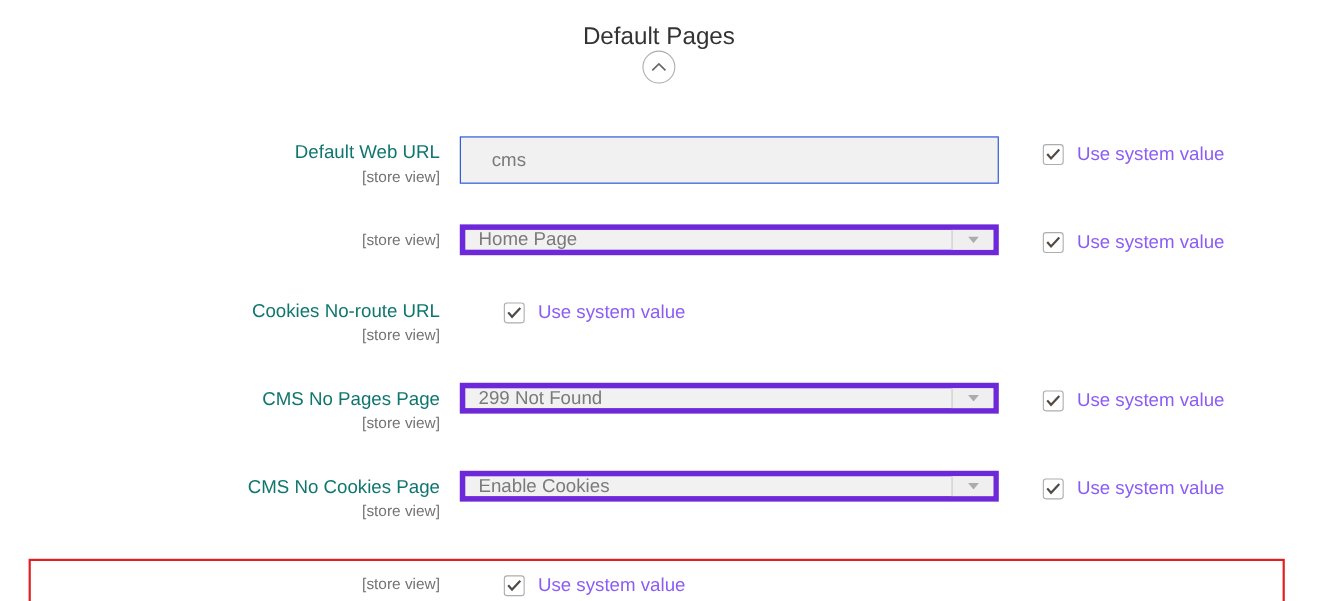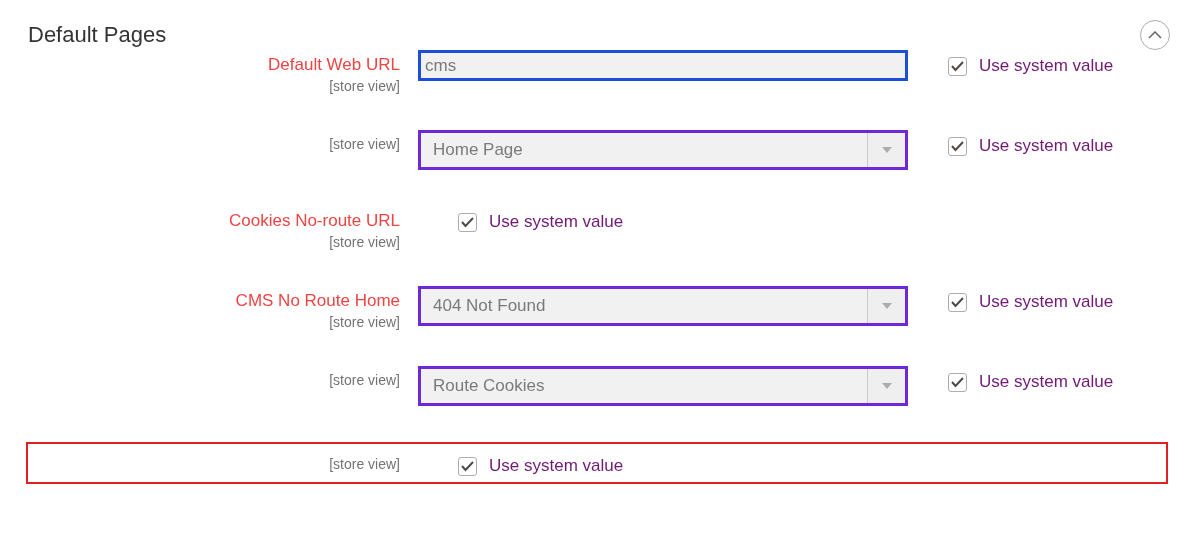--- a/index.html
+++ b/index.html
@@ -14,20 +14,22 @@
   .page {
     width: 1200px;
     min-height: 546px;
     position: relative;
     padding: 20px 30px 30px 28px;
   }
   .section-header {
     display: flex;
     align-items: center;
     justify-content: space-between;
+    margin-bottom: 48px;
+    flex-direction: column;
   }
   .section-title {
     font-size: 22px;
     color: #333333;
     font-weight: 400;
   }
   .collapse-btn {
     width: 30px;
     height: 30px;
     border: 1px solid #adadad;
@@ -57,52 +59,52 @@
   }
   .label-col {
     width: 390px;
     flex: 0 0 390px;
     text-align: right;
     padding-right: 18px;
     padding-top: 4px;
   }
   .field-label {
     font-size: 17px;
-    color: #ef4444;
+    color: #0f766e;
     line-height: 1.3;
   }
   .field-scope {
     font-size: 14px;
     color: #737373;
     margin-top: 2px;
   }
   .control-col {
     width: 490px;
     flex: 0 0 490px;
   }
   .sysval-col {
     flex: 1;
     padding-left: 40px;
     padding-top: 6px;
   }
 
   .text-input {
     width: 100%;
-    height: 31px;
-    border: 3px solid #1d4ed8;
+    height: 43px;
+    border: 1px solid #1d4ed8;
     background: #f1f1f1;
     color: #7a7a7a;
     font-size: 17px;
-    padding: 0 4px;
+    padding: 0 28px;
     outline: none;
   }
   .select-wrap {
     width: 100%;
-    height: 40px;
-    border: 3px solid #6d28d9;
+    height: 28px;
+    border: 5px solid #6d28d9;
     background: #f1f1f1;
     display: flex;
     align-items: stretch;
     cursor: pointer;
   }
   .select-value {
     flex: 1;
     color: #7a7a7a;
     font-size: 17px;
     padding: 0 12px;
@@ -118,21 +120,21 @@
     justify-content: center;
   }
   .select-caret svg { display:block; opacity:0.55; }
 
   .sysval-label {
     display: inline-flex;
     align-items: center;
     gap: 12px;
     cursor: pointer;
     font-size: 17px;
-    color: #701a75;
+    color: #8b5cf6;
     user-select: none;
   }
   .checkbox {
     width: 19px;
     height: 19px;
     border: 1px solid #adadad;
     border-radius: 3px;
     background: #ffffff;
     display: inline-flex;
     align-items: center;
@@ -202,49 +204,50 @@
             <span class="checkbox">
               <svg width="13" height="11" viewBox="0 0 13 11">
                 <polyline points="1,5 4.5,9 12,1" fill="none" stroke="#514943" stroke-width="2"></polyline>
               </svg>
             </span>
             <span>Use system value</span>
           </label></div>
       </div>
       <div class="field-row">
         <div class="label-col">
-          <div class="field-label">CMS No Route Home</div>
+          <div class="field-label">CMS No Pages Page</div>
           <div class="field-scope">[store view]</div>
         </div>
         <div class="control-col">
           <div class="select-wrap">
-            <div class="select-value">404 Not Found</div>
+            <div class="select-value">299 Not Found</div>
             <div class="select-caret">
               <svg width="10" height="6" viewBox="0 0 10 6">
                 <polygon points="0,0 10,0 5,6" fill="#777"></polygon>
               </svg>
             </div>
           </div>
         </div>
         <div class="sysval-col"><label class="sysval-label">
             <span class="checkbox">
               <svg width="13" height="11" viewBox="0 0 13 11">
                 <polyline points="1,5 4.5,9 12,1" fill="none" stroke="#514943" stroke-width="2"></polyline>
               </svg>
             </span>
             <span>Use system value</span>
           </label></div>
       </div>
       <div class="field-row">
         <div class="label-col">
+          <div class="field-label">CMS No Cookies Page</div>
           <div class="field-scope">[store view]</div>
         </div>
         <div class="control-col">
           <div class="select-wrap">
-            <div class="select-value">Route Cookies</div>
+            <div class="select-value">Enable Cookies</div>
             <div class="select-caret">
               <svg width="10" height="6" viewBox="0 0 10 6">
                 <polygon points="0,0 10,0 5,6" fill="#777"></polygon>
               </svg>
             </div>
           </div>
         </div>
         <div class="sysval-col"><label class="sysval-label">
             <span class="checkbox">
               <svg width="13" height="11" viewBox="0 0 13 11">

